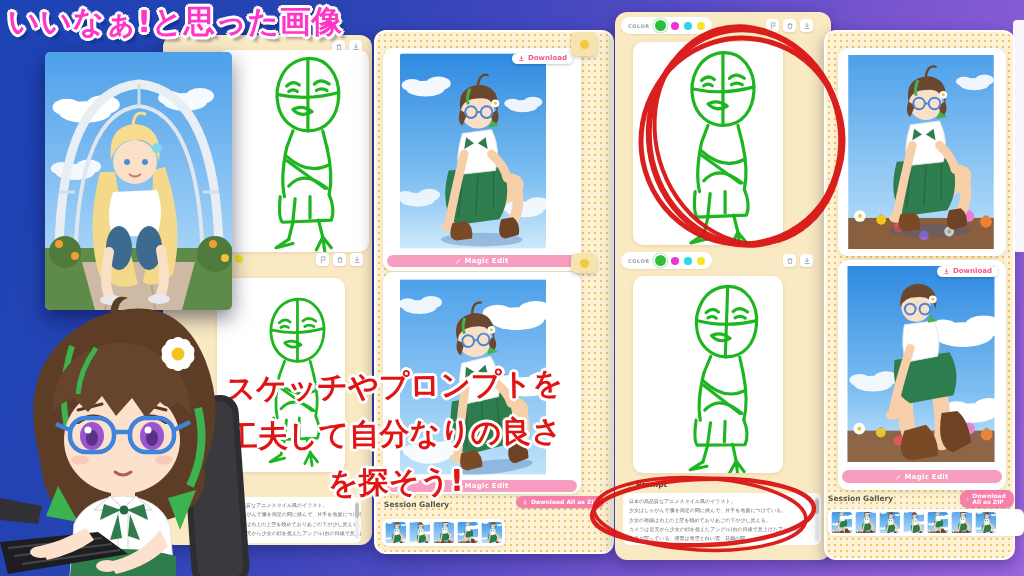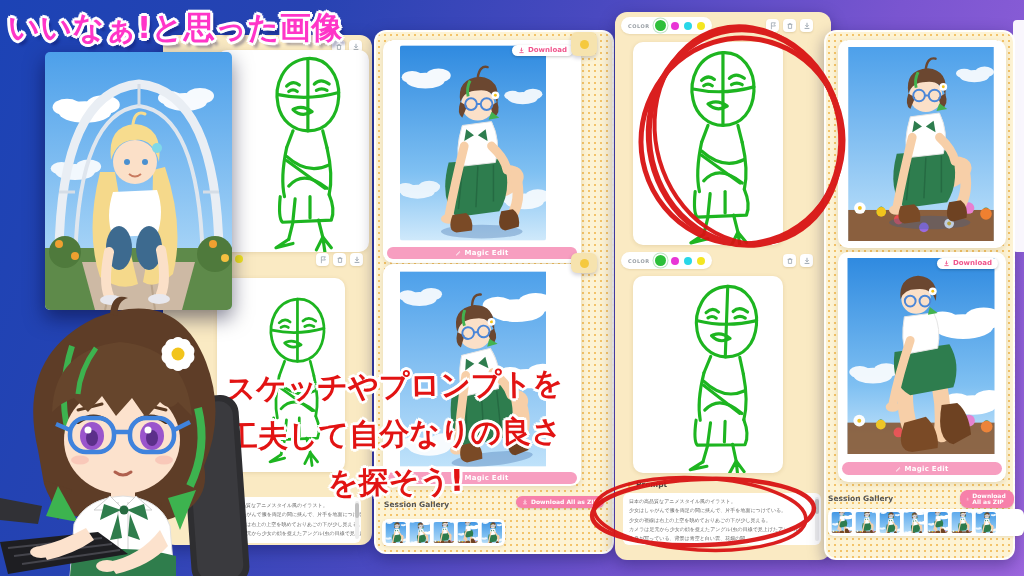--- a/index.html
+++ b/index.html
@@ -3,21 +3,21 @@
 <meta charset="utf-8">
 <style>
   html,body{margin:0;padding:0;background:#222;}
   *{box-sizing:border-box;}
   .stage{position:relative;width:1024px;height:576px;overflow:hidden;
     font-family:"DejaVu Sans","Liberation Sans",sans-serif;
     background:linear-gradient(112deg,#1c43b5 0%,#2743b2 25%,#4a49c0 48%,#7a55d0 72%,#9c66de 100%);}
   .window{position:absolute;background:#faeac3;border-radius:12px;box-shadow:0 5px 16px rgba(10,10,60,.35);}
   .dotted{background-color:#fdf3d4;background-image:radial-gradient(circle,#f3c36a .9px,rgba(0,0,0,0) 1.1px);background-size:6px 6px;border:2px solid rgba(255,255,255,.9);}
   .canvas{position:absolute;background:#fff;border-radius:10px;box-shadow:0 1px 4px rgba(120,90,20,.15);}
-  .card{position:absolute;background:#fff;border-radius:10px;box-shadow:0 2px 6px rgba(120,90,20,.18);}
+  .card{position:absolute;background:#fff;border-radius:10px;box-shadow:0 2px 6px rgba(120,90,20,.18);margin-top:8px;}
   .scene{position:absolute;border-radius:3px;overflow:hidden;}
   .pill{position:absolute;background:#fff;color:#f0558c;font-size:7px;font-weight:bold;
     padding:2px 6px;border-radius:9px;box-shadow:0 1px 3px rgba(0,0,0,.22);display:flex;gap:3px;align-items:center;line-height:1;}
   .magic{position:absolute;background:#f79ec0;color:#fff;font-size:7px;font-weight:bold;border-radius:7px;
     display:flex;justify-content:center;align-items:center;gap:3px;letter-spacing:.3px;}
   .zipbtn{position:absolute;background:#f780aa;color:#fff;font-size:6px;font-weight:bold;border-radius:8px;
     padding:3px 6px;display:flex;align-items:center;gap:3px;line-height:1;box-shadow:0 1px 2px rgba(0,0,0,.15);}
   .gallery-label{position:absolute;font-size:7.5px;font-weight:bold;color:#555;}
   .strip{position:absolute;background:#fff;border-radius:6px;display:flex;gap:3px;padding:3px;align-items:center;box-shadow:0 1px 3px rgba(120,90,20,.15);}
   .thumb{width:21px;height:21px;border-radius:3px;overflow:hidden;flex:0 0 auto;}
@@ -461,21 +461,21 @@
       <path d="M68,140 Q60,165 68,185 L112,183 Q120,160 112,138 Z" fill="#ffffff"></path>
       <ellipse cx="74" cy="196" rx="13" ry="22" fill="#3d6a8f"></ellipse>
       <ellipse cx="104" cy="196" rx="13" ry="22" fill="#3d6a8f"></ellipse>
       <path d="M64,200 Q58,230 64,244" stroke="#fbe0c8" stroke-width="10" fill="none" stroke-linecap="round"></path>
       <path d="M116,198 Q122,228 116,242" stroke="#fbe0c8" stroke-width="10" fill="none" stroke-linecap="round"></path>
       <ellipse cx="66" cy="248" rx="11" ry="5" fill="#e8e8ee"></ellipse>
         <ellipse cx="114" cy="247" rx="11" ry="5" fill="#e8e8ee"></ellipse>
     </svg>
   </div>
 
-  <div class="outline-pink" style="left:8px;top:7px;z-index:35;">いいなぁ!と思った画像</div>
+  <div class="outline-pink" style="left:8px;top:1px;z-index:35;">いいなぁ!と思った画像</div>
 
   <svg class="overlay" width="1024" height="576" viewBox="0 0 1024 576" style="z-index:40;">
     <g fill="none" stroke="#d81414" stroke-linecap="round" opacity=".95">
       <ellipse cx="745" cy="137" rx="96" ry="108" stroke-width="6" transform="rotate(-8 745 137)"></ellipse>
       <ellipse cx="742" cy="141" rx="101" ry="103" stroke-width="5" transform="rotate(5 742 141)"></ellipse>
       <ellipse cx="748" cy="135" rx="92" ry="110" stroke-width="4" transform="rotate(-16 748 135)"></ellipse>
       <ellipse cx="703" cy="512" rx="111" ry="33" stroke-width="4.5" transform="rotate(-2 703 512)"></ellipse>
       <ellipse cx="700" cy="514" rx="106" ry="36" stroke-width="3.5" transform="rotate(3 700 514)"></ellipse>
     </g>
   </svg>

